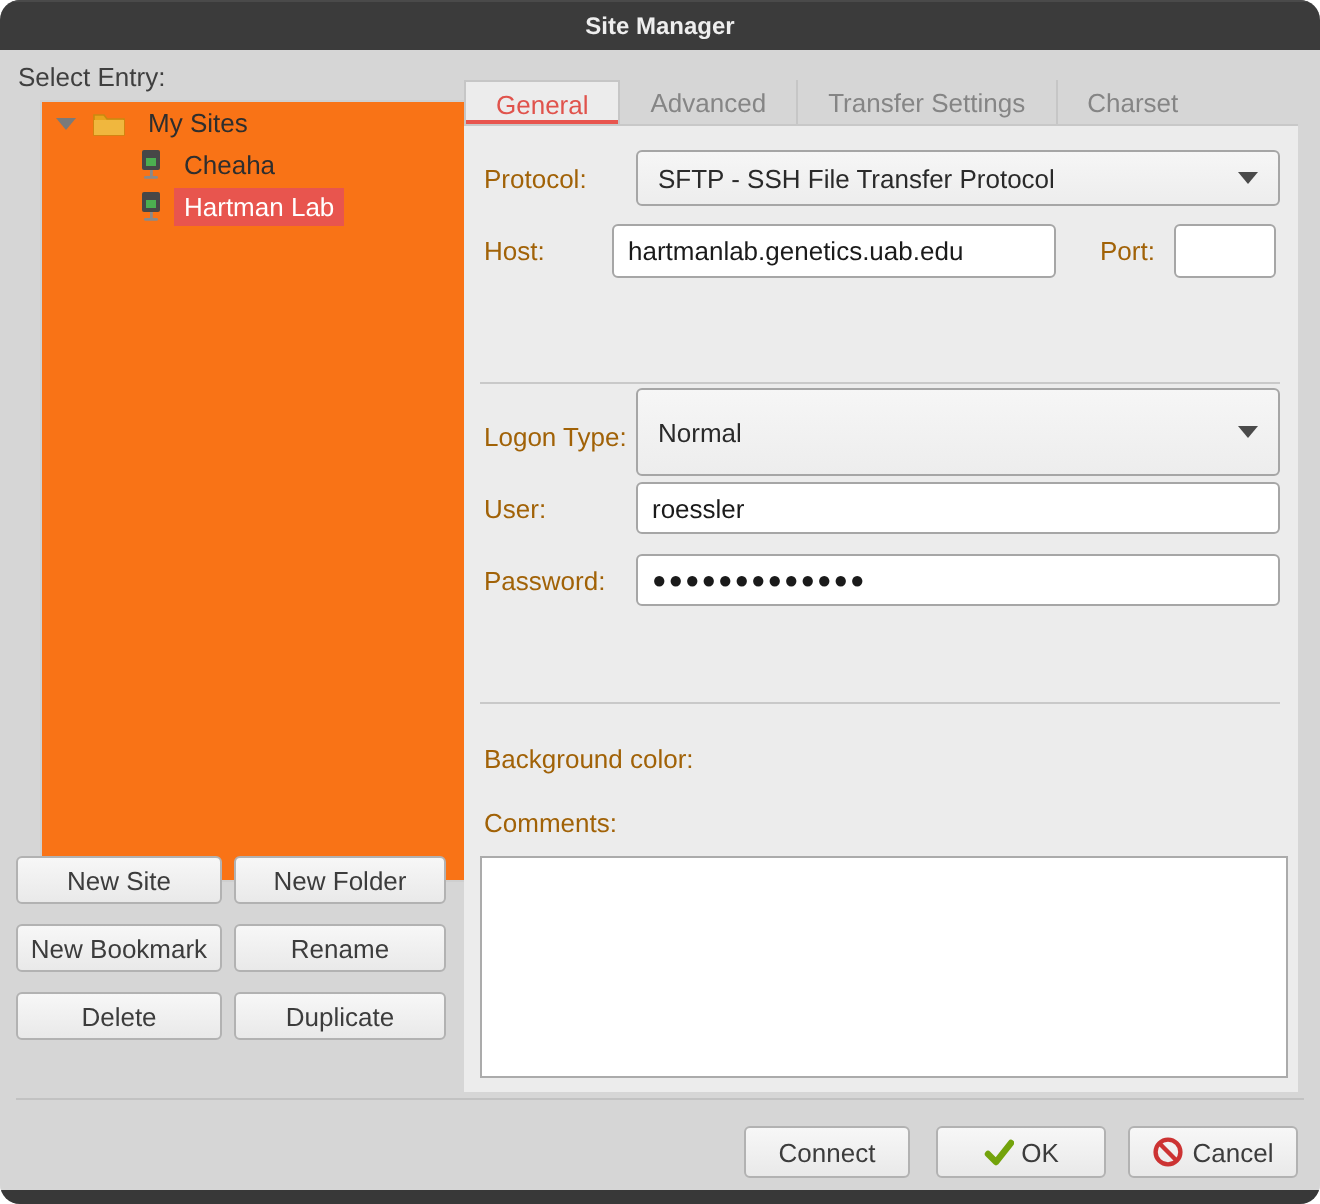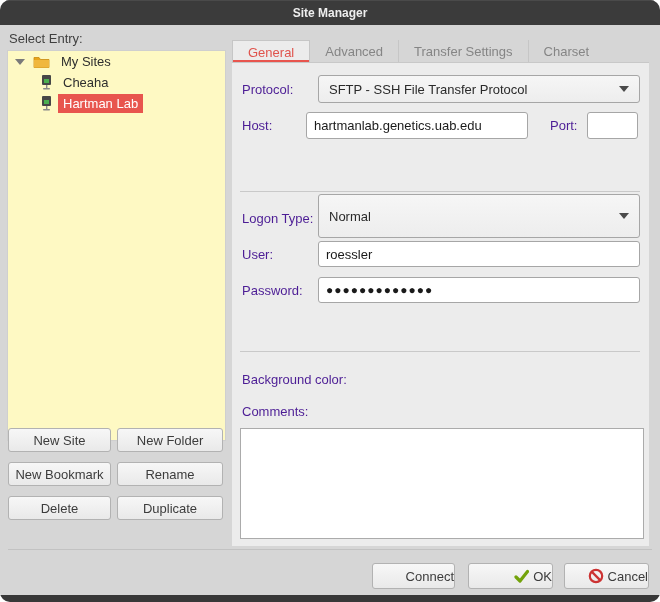--- a/index.html
+++ b/index.html
@@ -16,26 +16,26 @@
   }
 
   .dialog { position:absolute; left:0; top:25px; width:660px; height:570px; background:#d6d6d6; }
 
   .bottom-strip { position:absolute; left:0; bottom:0; width:660px; height:7px; background:#383838; }
 
   .select-entry-label { position:absolute; left:9px; top:6px; color:#3f3f3f;text-align:right; }
 
   
   .tree {
-    position:absolute; left:7px; top:25px; width:219px; height:391px;
-    background:#fef9c3; border:1px solid #cfcfcf;
+    position:absolute; left:20px; top:25px; width:219px; height:391px;
+    background:#f97316; border:1px solid #cfcfcf;
   }
   .tree-row { display:flex; align-items:center; height:21px; }
   .tree-row.root { padding-left:7px; }
-  .tree-row.child { padding-left:33px; }
+  .tree-row.child { padding-left:49px; }
   .expander {
     width:0; height:0; margin-right:8px;
     border-left:5px solid transparent; border-right:5px solid transparent;
     border-top:6px solid #7a7a7a;
   }
   .tree-icon { display:inline-flex; margin-right:6px; }
   .tree-label { padding:2px 5px; color:#2e2e2e; white-space:nowrap; }
   .tree-label.selected { background:#e8554e; color:#ffffff; }
 
   
@@ -63,21 +63,21 @@
   .tab.active::after {
     content:""; position:absolute; left:0; right:0; bottom:0; height:3px; background:#e8554e;
   }
   .tab:last-child { border-right:none; }
 
   
   .panel {
     position:absolute; left:232px; top:37px; width:417px; height:484px;
     background:#ececec; border-top:1px solid #c8c8c8;
   }
-  .flabel { position:absolute; left:10px; color:#4c1d95; }
+  .flabel { position:absolute; left:10px; color:#a16207; }
   .field {
     position:absolute; background:#ffffff; border:1px solid #a6a6a6; border-radius:3px;
     font-family:"Liberation Sans", sans-serif; font-size:13px; color:#1a1a1a;
     padding:0 7px; outline:none;
   }
   .dropdown {
     position:absolute; background:linear-gradient(#f6f6f6,#ededed);
     border:1px solid #a6a6a6; border-radius:3px;
     display:flex; align-items:center; padding:0 10px; color:#2a2a2a;
   }
@@ -95,21 +95,21 @@
     background:#ffffff; border:1px solid #ababab; resize:none; outline:none;
     font-family:"Liberation Sans", sans-serif; font-size:13px;
   }
 
   
   .footer-sep { position:absolute; left:8px; top:524px; width:644px; height:1px; background:#c2c2c2; }
   .fbtn {
     position:absolute; top:538px; height:26px;
     background:linear-gradient(#f7f7f7,#e9e9e9); border:1px solid #b2b2b2; border-radius:3px;
     font-family:"Liberation Sans", sans-serif; font-size:13px; color:#3c3c3c;
-    display:flex; align-items:center; justify-content:flex-end; gap:4px; cursor:default;
+    display:flex; align-items:center; justify-content:center; gap:4px; cursor:default;
   }
   .btn-connect { left:372px; width:83px; }
   .btn-ok { left:468px; width:85px; }
   .btn-cancel { left:564px; width:85px; }
 </style>
 </head>
 <body>
 
 <div class="window">
 

